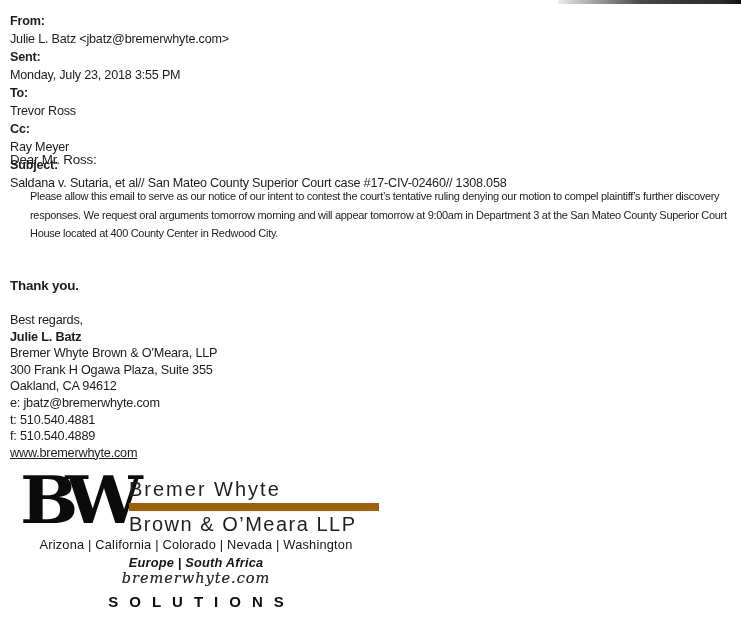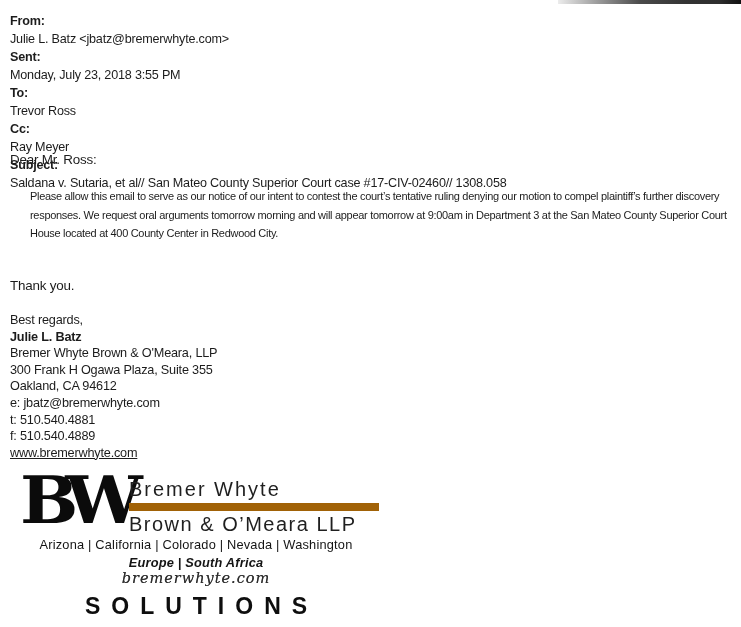--- a/index.html
+++ b/index.html
@@ -38,21 +38,21 @@
   .salutation { position: absolute; top: 152px; left: 10px; font-size: 13.4px; letter-spacing: -0.2px; text-align: right; }
   .paragraph {
     position: absolute;
     top: 187px; left: 10px;
     width: 728px;
     font-size: 11px;
     letter-spacing: -0.3px;
     line-height: 18.6px;
     margin-left: 20px;
   }
-  .closing { position: absolute; top: 278px; left: 10px; font-size: 13.4px; letter-spacing: -0.2px; }
+  .closing { position: absolute; top: 278px; left: 10px; font-size: 13.4px; letter-spacing: -0.2px; font-weight: bold; }
 
   
   .signature {
     position: absolute;
     top: 312px; left: 10px;
     font-size: 12.7px;
     letter-spacing: -0.2px;
     line-height: 16.6px;
   }
   .sig-name { font-weight: bold; }
@@ -102,21 +102,21 @@
   .regions-l2 { font-size: 12.8px; font-weight: bold; letter-spacing: 0.2px; margin-top: 3px; font-style: italic; }
   .logo-website {
     font-family: "DejaVu Serif", serif;
     font-style: italic;
     font-size: 14.5px;
     letter-spacing: 1px;
     color: #2e2e2e;
     text-shadow: 0 0 0.6px #555;
   }
   .logo-tagline {
-    font-size: 23px;
+    font-size: 15px;
     font-weight: bold;
     letter-spacing: 11px;
     margin-top: 7px;
     margin-right: -11px; 
     color: #0e0e0e;
   }
 </style>
 </head>
 <body>
 

